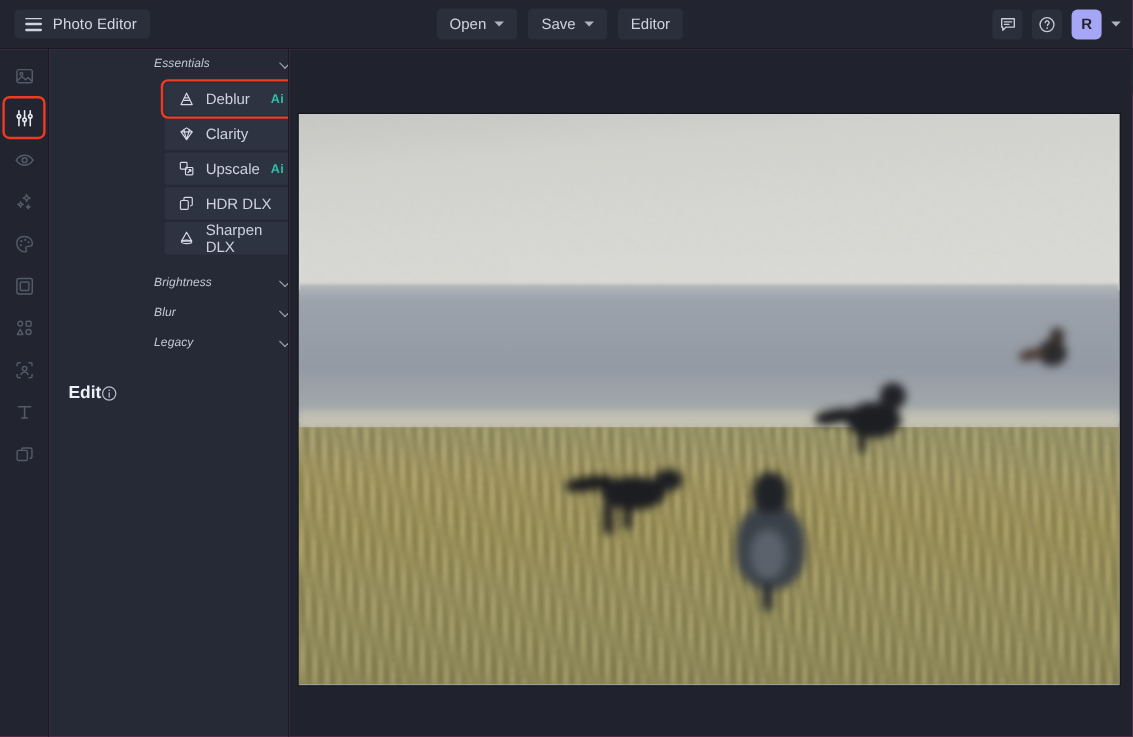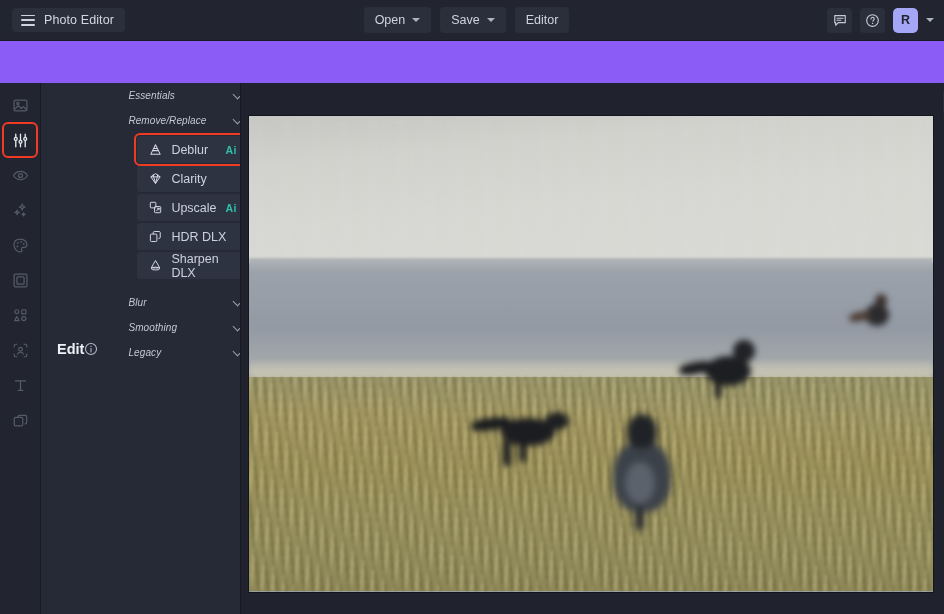--- a/index.html
+++ b/index.html
@@ -3,21 +3,21 @@
 <meta charset="utf-8">
 <style>
   * { box-sizing: border-box; margin: 0; padding: 0; }
   html, body {
     width: 944px; height: 614px;
     background: #20232e;
     font-family: "Liberation Sans", sans-serif;
     overflow: hidden;
     -webkit-font-smoothing: antialiased;
   }
-  #app { position: relative; width: 944px; height: 614px; display: flex; flex-direction: column; background: #8b5cf6; gap: 42px; }
+  #app { position: relative; width: 944px; height: 614px; display: flex; flex-direction: column; background: #ec4899; }
 
   
   .topbar {
     height: 41px; min-height: 41px;
     background: #22252f;
     border-bottom: 1px solid #171a23;
     display: flex; align-items: center;
     position: relative;
   }
   .brand {
@@ -345,24 +345,20 @@
         </span>
       </div>
 
       <div class="panel-list">
 
         <div class="acc-row">
           <span class="acc-label">Essentials</span>
           <span class="chev"></span>
         </div>
 
-        <div class="acc-row">
-          <span class="acc-label">Remove/Replace</span>
-          <span class="chev"></span>
-        </div>
 
 
 
         <div class="sub">
 
           <div class="sub-row boxed">
             <span class="sub-icon">
               <svg width="13" height="13" viewBox="0 0 14 14" fill="none" stroke="currentColor" stroke-width="1.1" stroke-linejoin="round">
                 <path d="M7 1.8L12 12H2z"></path>
                 <path d="M4.6 8.2h4.8M5.6 5.9h2.8" stroke-linecap="round"></path>
@@ -413,30 +409,30 @@
                 <ellipse cx="7" cy="10.3" rx="4.6" ry="1.5"></ellipse>
               </svg>
             </span>
             <span class="sub-label">Sharpen DLX</span>
             <span class="ai-badge"></span>
           </div>
         </div>
 
         <div style="height:8px"></div>
 
+        <div class="acc-row">
+          <span class="acc-label">Brightness</span>
+          <span class="chev"></span>
+        </div>
 
         <div class="acc-row">
           <span class="acc-label">Blur</span>
           <span class="chev"></span>
         </div>
 
-        <div class="acc-row">
-          <span class="acc-label">Smoothing</span>
-          <span class="chev"></span>
-        </div>
 
         <div class="acc-row">
           <span class="acc-label">Legacy</span>
           <span class="chev"></span>
         </div>
 
       </div>
     </div>
 
     <div class="canvas-wrap">

